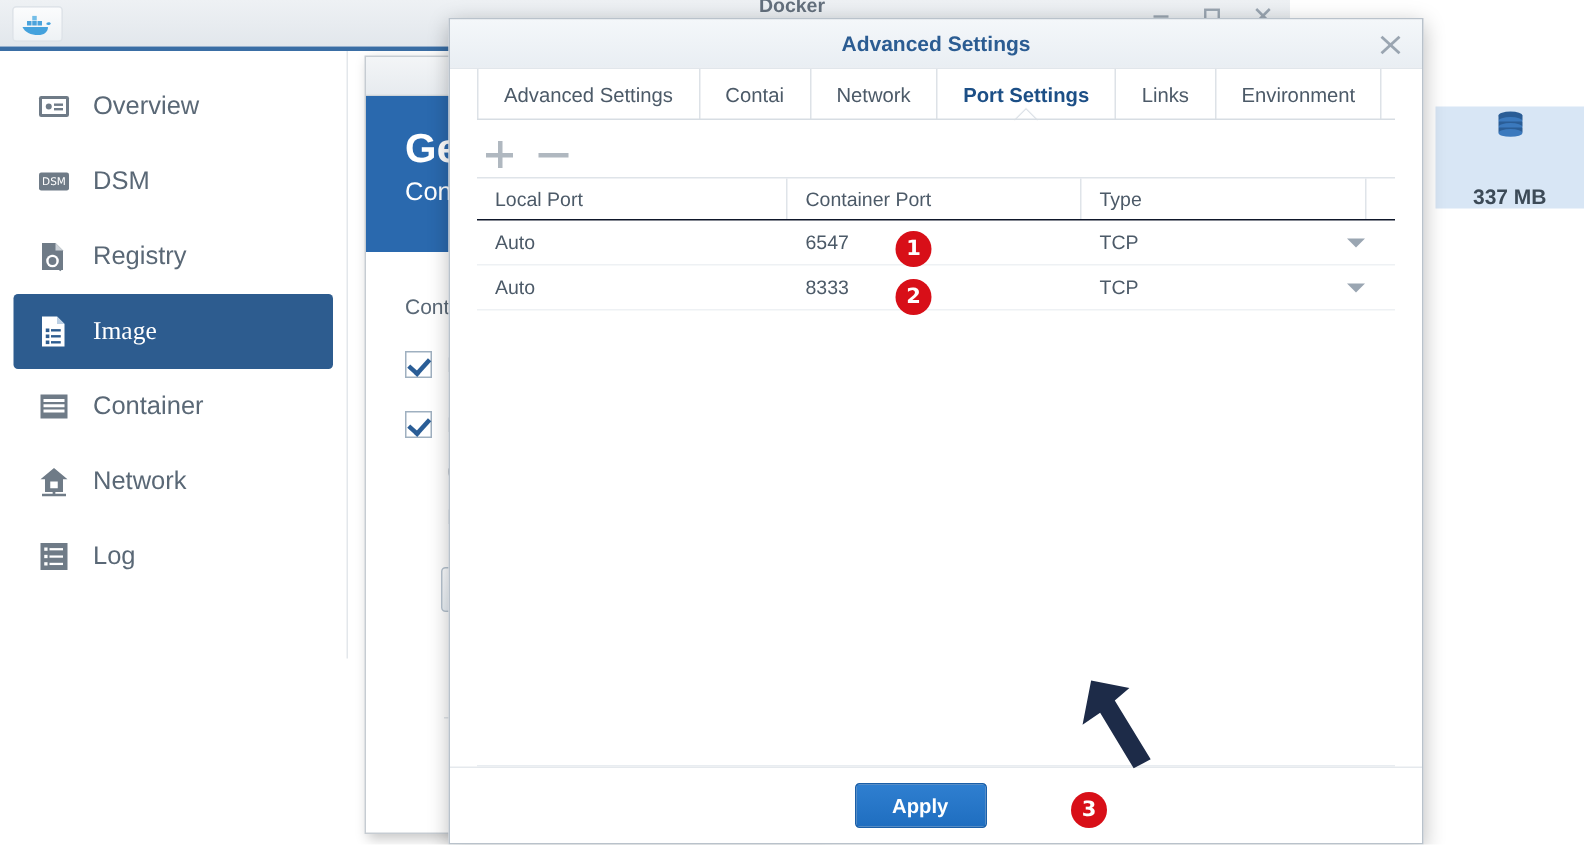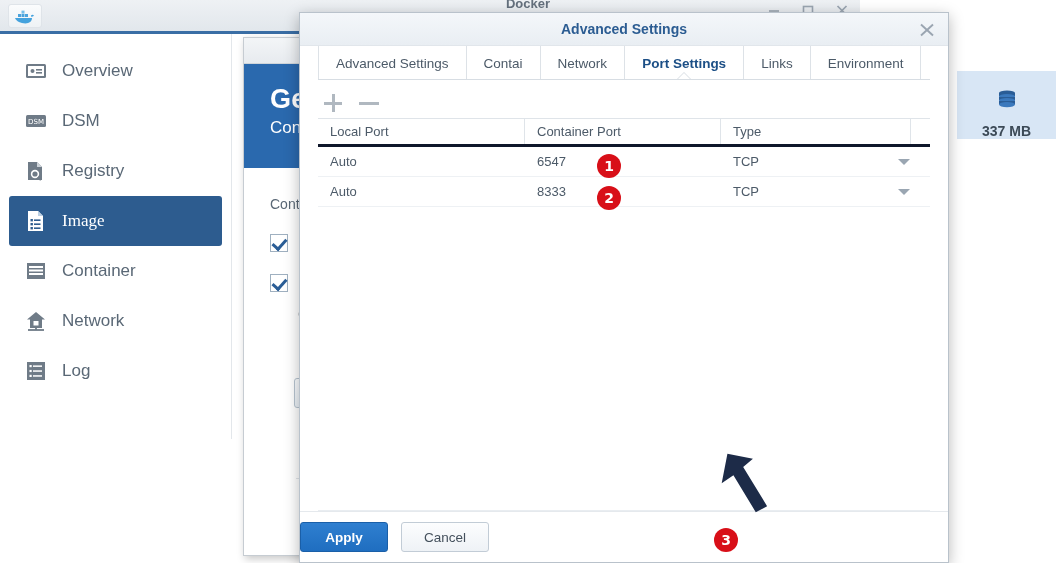--- a/index.html
+++ b/index.html
@@ -85,21 +85,21 @@
   .bgwiz-rule { margin: 70px 0 0 26px; width: 220px; height: 1px; background: #e2e6ea; }
 
   
   .sizepanel {
     position: absolute; left: 947px; top: 37px; width: 109px; height: 526px;
     background: #ffffff;
   }
   .size-card {
     position: absolute; left: 10px; top: 34px; width: 99px; height: 68px;
     background: #d8e6f5; display: flex; flex-direction: column;
-    align-items: center; justify-content: flex-end; gap: 6px; cursor: pointer;
+    align-items: center; justify-content: space-between; gap: 6px; cursor: pointer;
   }
   .size-card .size-label { font-size: 14px; font-weight: bold; color: #3c4a57; }
 
   
   .modal {
     position: absolute; left: 299px; top: 12px; width: 650px; height: 551px;
     background: #ffffff; border: 1px solid #b9c2cb;
     box-shadow: 0 4px 14px rgba(0,0,0,.28);
   }
   .modal-titlebar {
@@ -142,21 +142,21 @@
   .tb-plus::before, .tb-plus::after, .tb-minus::before {
     content: ""; position: absolute; background: #b0b8c0;
   }
   .tb-plus::before { left: 10px; top: 2px; width: 3px; height: 18px; }
   .tb-plus::after  { left: 2px; top: 10px; width: 18px; height: 3px; }
   .tb-minus::before { left: 1px; top: 10px; width: 20px; height: 3px; }
 
   .grid { margin: 0 18px; }
   .grid-head {
     display: flex; height: 29px; border-top: 1px solid #dfe4e9;
-    border-bottom: 3px solid #0f172a;
+    border-bottom: 1px solid #0f172a;
   }
   .gh {
     font-size: 13px; color: #4c5a68; display: flex; align-items: center;
     padding-left: 12px; border-right: 1px solid #dfe4e9;
   }
   .gh:last-child { border-right: none; }
   .c1 { width: 207px; } .c2 { width: 196px; } .c3 { width: 190px; } .c4 { flex: 1; }
   .grid-row { display: flex; height: 30px; border-bottom: 1px solid #eef1f4; position: relative; }
   .gc {
     font-size: 13px; color: #4c5a68; display: flex; align-items: center;
@@ -164,21 +164,21 @@
   }
   .chev {
     position: absolute; right: 20px; top: 12px; width: 0; height: 0;
     border-left: 6px solid transparent; border-right: 6px solid transparent;
     border-top: 6px solid #9aa6b2; cursor: pointer;
   }
 
   .modal-footer {
     position: absolute; left: 0; right: 0; bottom: 0; height: 51px;
     border-top: 1px solid #e5e9ed; display: flex; align-items: center;
-    justify-content: flex-start; gap: 13px; padding-right: 21px;
+    justify-content: center; gap: 13px; padding-right: 21px;
   }
   .btn { height: 30px; min-width: 88px; border-radius: 3px; font-size: 13.5px; cursor: pointer; }
   .btn-primary {
     background: linear-gradient(#2f7fd0,#1f6ec0); border: 1px solid #1a5fa8;
     color: #ffffff; font-weight: bold;
   }
   .btn-default {
     background: linear-gradient(#fcfdfe,#eef2f6); border: 1px solid #c2ccd6; color: #44505c;
   }
   .footer-sep {
@@ -427,21 +427,20 @@
         <div class="gc c2">8333</div>
         <div class="gc c3">TCP</div>
         <div class="gc c4"></div>
         <span class="chev"></span>
       </div>
     </div>
 
     <div class="footer-sep"></div>
     <div class="modal-footer">
       <button class="btn btn-primary">Apply</button>
-      <button class="btn btn-default">Cancel</button>
     </div>
   </div>
 
   <div class="badge" style="left:597px; top:154px;">1</div>
   <div class="badge" style="left:597px; top:186px;">2</div>
   <div class="badge" style="left:714px; top:528px;">3</div>
 
   <div class="arrow-annot" style="left:714px; top:452px;">
     <svg width="80" height="76" viewBox="0 0 80 76">
       <path d="M8 6 L34 6 L26 16 L57 50 L47 58 L18 26 L8 36 Z" fill="#1d2b48" transform="rotate(11 33 32)"></path>

